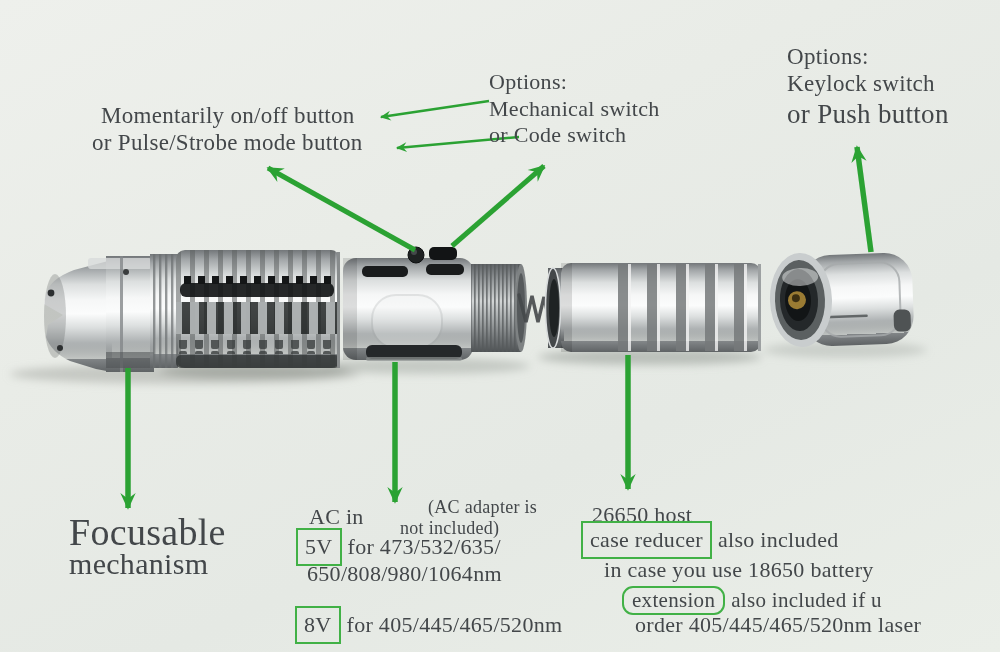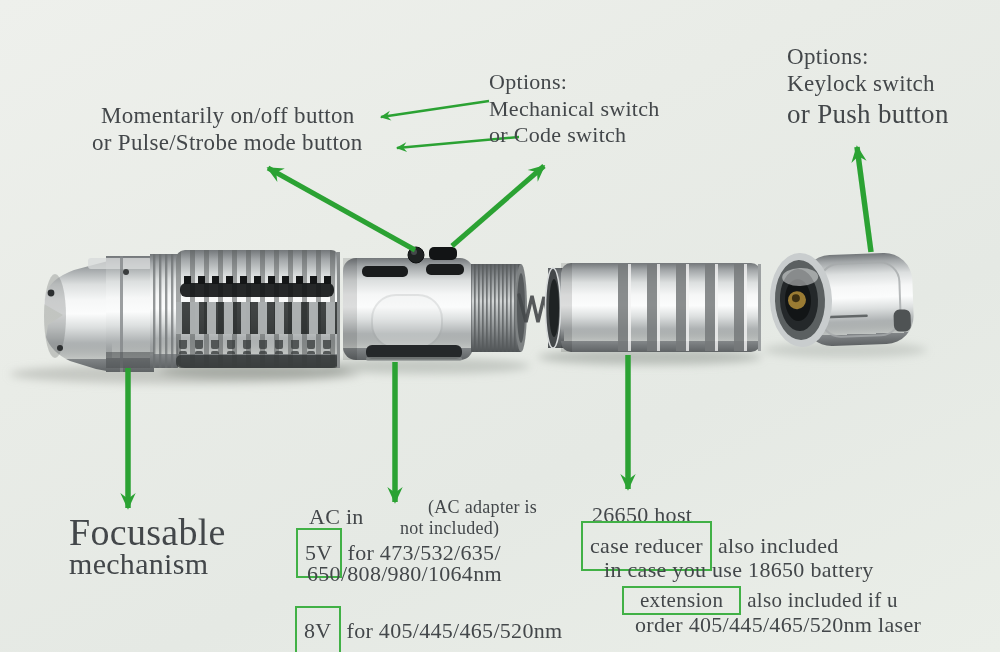--- a/index.html
+++ b/index.html
@@ -4,21 +4,21 @@
 <style>
   html,body{margin:0;padding:0;}
   .stage{
     position:relative;width:1000px;height:652px;overflow:hidden;
     background:linear-gradient(155deg,#eef0ec 0%,#e9ece7 35%,#e5e9e4 65%,#eaeee8 100%);
     font-family:"Liberation Serif","DejaVu Serif",serif;
     color:#43474a;
   }
   .lbl{position:absolute;white-space:nowrap;line-height:1.05;font-weight:500;letter-spacing:.3px;}
   .row{position:absolute;display:flex;align-items:center;white-space:nowrap;font-weight:500;letter-spacing:.3px;}
-  .gbox{display:inline-block;border:2.5px solid #41b146;padding:10px 7px;margin-right:6px;}
+  .gbox{display:inline-block;border:2.5px solid #41b146;padding:4px 7px;margin-right:6px;}
   svg{position:absolute;left:0;top:0;}
 </style>
 </head>
 <body>
 
 <div class="stage">
 
   <svg width="1000" height="652" viewBox="0 0 1000 652">
     <defs>
       <linearGradient id="gMetal" x1="0" y1="0" x2="0" y2="1">
@@ -198,18 +198,18 @@
     <span>for 405/445/465/520nm</span>
   </div>
 
   <div class="lbl" style="left:592px;top:503px;font-size:22px;">26650 host</div>
   <div class="row" style="left:581px;top:521px;font-size:22px;text-align:center;">
     <span class="gbox">case reducer</span>
     <span>also included</span>
   </div>
   <div class="lbl" style="left:604px;top:558px;font-size:22px;">in case you use 18650 battery</div>
   <div class="row" style="left:622px;top:586px;font-size:21px;">
-    <span class="gbox" style="padding:0 16px;">extension</span>
+    <span class="gbox" style="padding:0 8px;border-radius:11px;">extension</span>
     <span>also included if u</span>
   </div>
   <div class="lbl" style="left:635px;top:613px;font-size:22px;">order 405/445/465/520nm laser</div>
 
 </div>
 
 </body></html>

